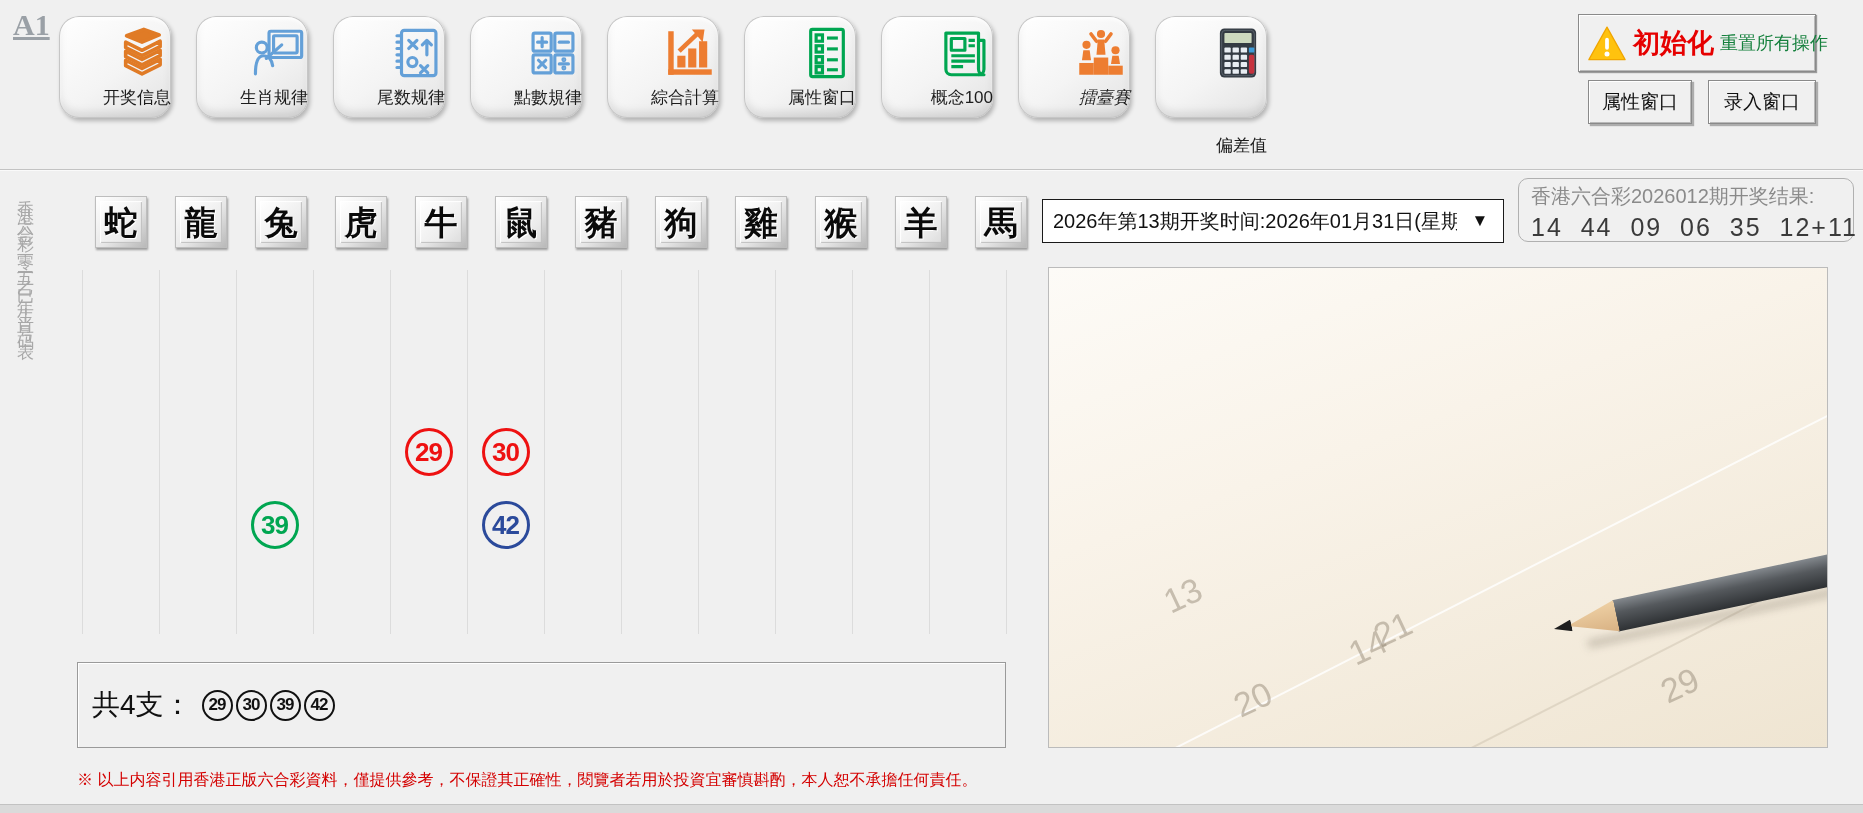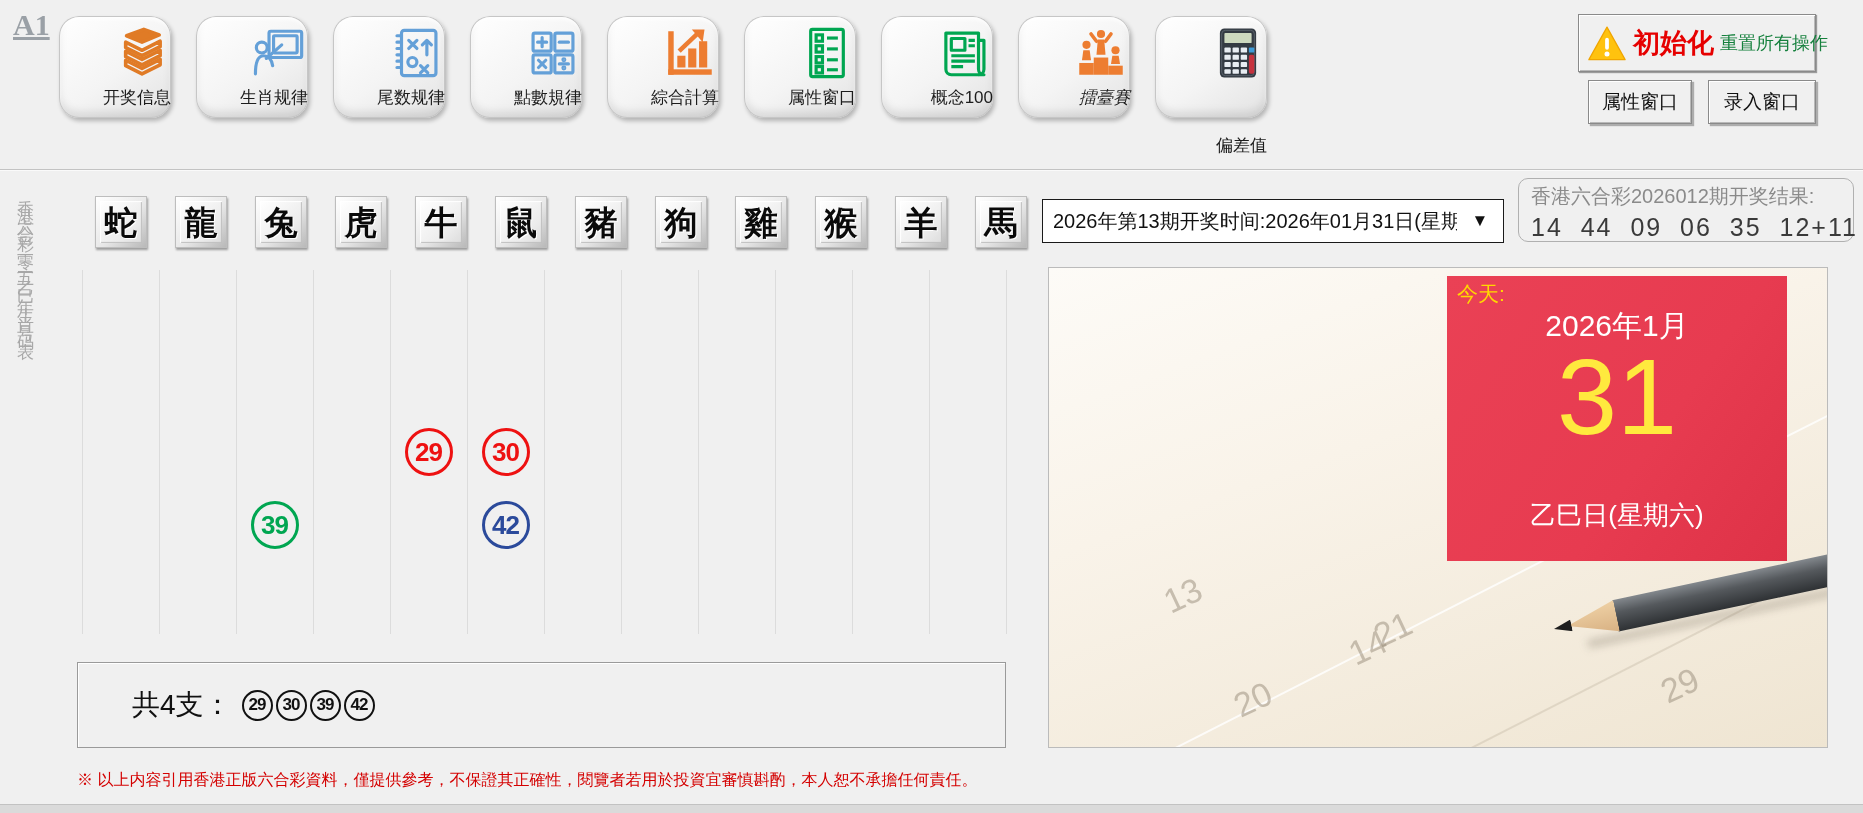--- a/index.html
+++ b/index.html
@@ -63,21 +63,21 @@
 
   
   #chart{left:77px;top:270px;width:929px;height:364px;}
   .vline{position:absolute;top:0;bottom:0;width:1px;background:#dcdcdc;}
   .ncircle{position:absolute;width:48px;height:48px;border-radius:50%;border:3px solid;box-sizing:border-box;
     display:flex;align-items:center;justify-content:center;font-size:26px;font-weight:bold;letter-spacing:-1px;}
 
   
   #summary-box{left:77px;top:662px;width:929px;height:86px;border:1px solid #9a9a9a;
     box-shadow:inset 1px 1px 0 #ffffff;box-sizing:border-box;display:flex;align-items:center;padding-left:14px;gap:10px;}
-  #summary-label{font-size:28px;color:#111;white-space:nowrap;margin-left:40px;}
+  #summary-label{font-size:28px;color:#111;white-space:nowrap;}
   #summary-circles{display:flex;align-items:center;}
   .scircle{width:31px;height:31px;border:2px solid #111;border-radius:50%;box-sizing:border-box;
     display:inline-flex;align-items:center;justify-content:center;font-size:17px;font-weight:bold;
     letter-spacing:-1px;color:#111;margin-right:3px;}
 
   
   #calendar-panel{left:1048px;top:267px;width:780px;height:481px;border:1px solid #bbbbbb;box-sizing:border-box;
     background:linear-gradient(160deg,#fdfbf7 0%,#f9f3e9 38%,#efe5d2 100%);overflow:hidden;}
   .page-line{position:absolute;width:1000px;height:2px;background:rgba(255,255,255,.8);transform:rotate(-27deg);}
   .page-line2{position:absolute;width:1000px;height:2px;background:rgba(190,178,158,.35);transform:rotate(-27deg);}
@@ -381,25 +381,19 @@
         <span class="faint-num" style="left: 325px; top: 342px;">21</span>
         <span class="faint-num" style="left: 640px; top: 310px;">22</span>
         <span class="faint-num" style="left: 612px; top: 398px;">29</span>
       </div>
     <div id="pencil">
       <div class="shadow"></div>
         <div class="body"></div>
         <div class="wood"></div>
         <div class="lead"></div>
     </div>
-    <div id="today-card">
-      <div id="today-label">今天:</div>
-      <div id="card-month">2026年1月</div>
-      <div id="card-day">31</div>
-      <div id="card-detail">乙巳日(星期六)</div>
-    </div>
 
   </div>
 
   <div id="footer-disclaimer" class="abs">※ 以上内容引用香港正版六合彩資料，僅提供參考，不保證其正確性，閱覽者若用於投資宜審慎斟酌，本人恕不承擔任何責任。</div>
   <div id="bottom-strip" class="abs"></div>
 
 </div>
 
 </body></html>

